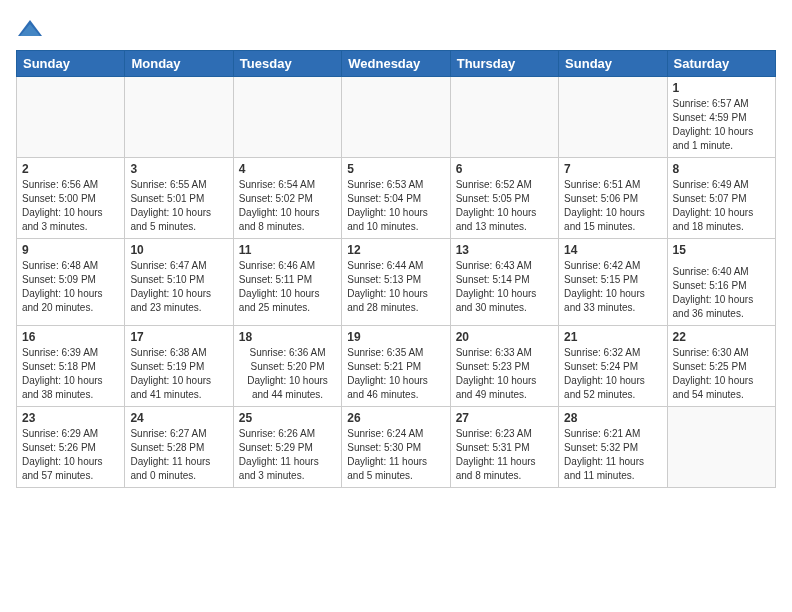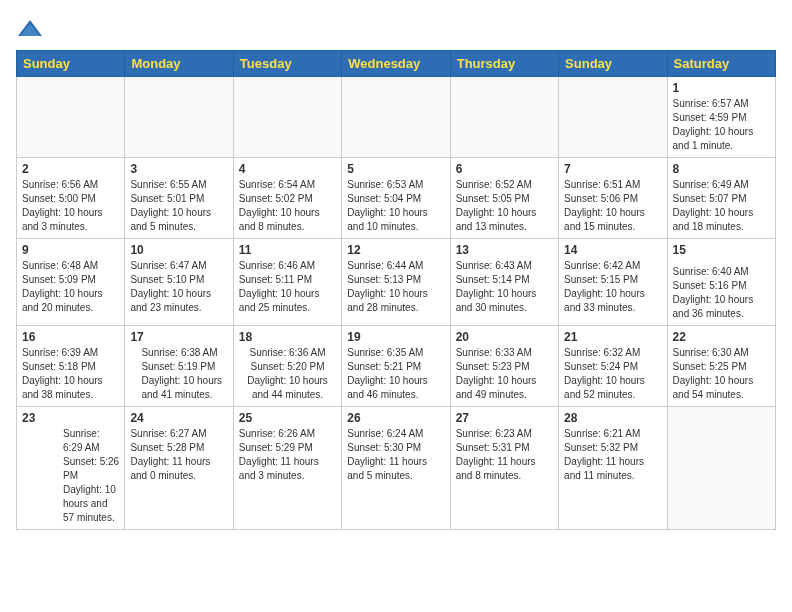--- a/index.html
+++ b/index.html
@@ -45,21 +45,21 @@
       font-size: 15px;
       color: #444;
     }
     .calendar {
       width: 100%;
       border-collapse: collapse;
       border: 1px solid #ccc;
     }
     .calendar th {
       background-color: #2e6db4;
-      color: #fde047;
+      color: #ffffff;
       font-size: 13px;
       font-weight: bold;
       padding: 5px 6px;
       text-align: left;
       border: 1px solid #2060a0;
     }
     .calendar td {
       vertical-align: top;
       border: 1px solid #ccc;
       padding: 4px 5px;
@@ -221,21 +221,21 @@
       </tr>
       <tr>
         <td>
           <span class="day-number">16</span>
           <div class="day-info" style="white-space: pre-line;">Sunrise: 6:39 AM
 Sunset: 5:18 PM
 Daylight: 10 hours and 38 minutes.</div>
         </td>
         <td>
           <span class="day-number">17</span>
-          <div class="day-info" style="white-space: pre-line; margin-left: 11px;">Sunrise: 6:38 AM
+          <div class="day-info" style="white-space: pre-line;">Sunrise: 6:38 AM
 Sunset: 5:19 PM
 Daylight: 10 hours and 41 minutes.</div>
         </td>
         <td>
           <span class="day-number">18</span>
           <div class="day-info" style="white-space: pre-line; text-align: center;">Sunrise: 6:36 AM
 Sunset: 5:20 PM
 Daylight: 10 hours and 44 minutes.</div>
         </td>
         <td>
@@ -259,21 +259,21 @@
         <td>
           <span class="day-number">22</span>
           <div class="day-info" style="white-space: pre-line;">Sunrise: 6:30 AM
 Sunset: 5:25 PM
 Daylight: 10 hours and 54 minutes.</div>
         </td>
       </tr>
       <tr>
         <td>
           <span class="day-number">23</span>
-          <div class="day-info" style="white-space: pre-line; margin-left: 41px;">Sunrise: 6:29 AM
+          <div class="day-info" style="white-space: pre-line;">Sunrise: 6:29 AM
 Sunset: 5:26 PM
 Daylight: 10 hours and 57 minutes.</div>
         </td>
         <td>
           <span class="day-number">24</span>
           <div class="day-info" style="white-space: pre-line;">Sunrise: 6:27 AM
 Sunset: 5:28 PM
 Daylight: 11 hours and 0 minutes.</div>
         </td>
         <td>

